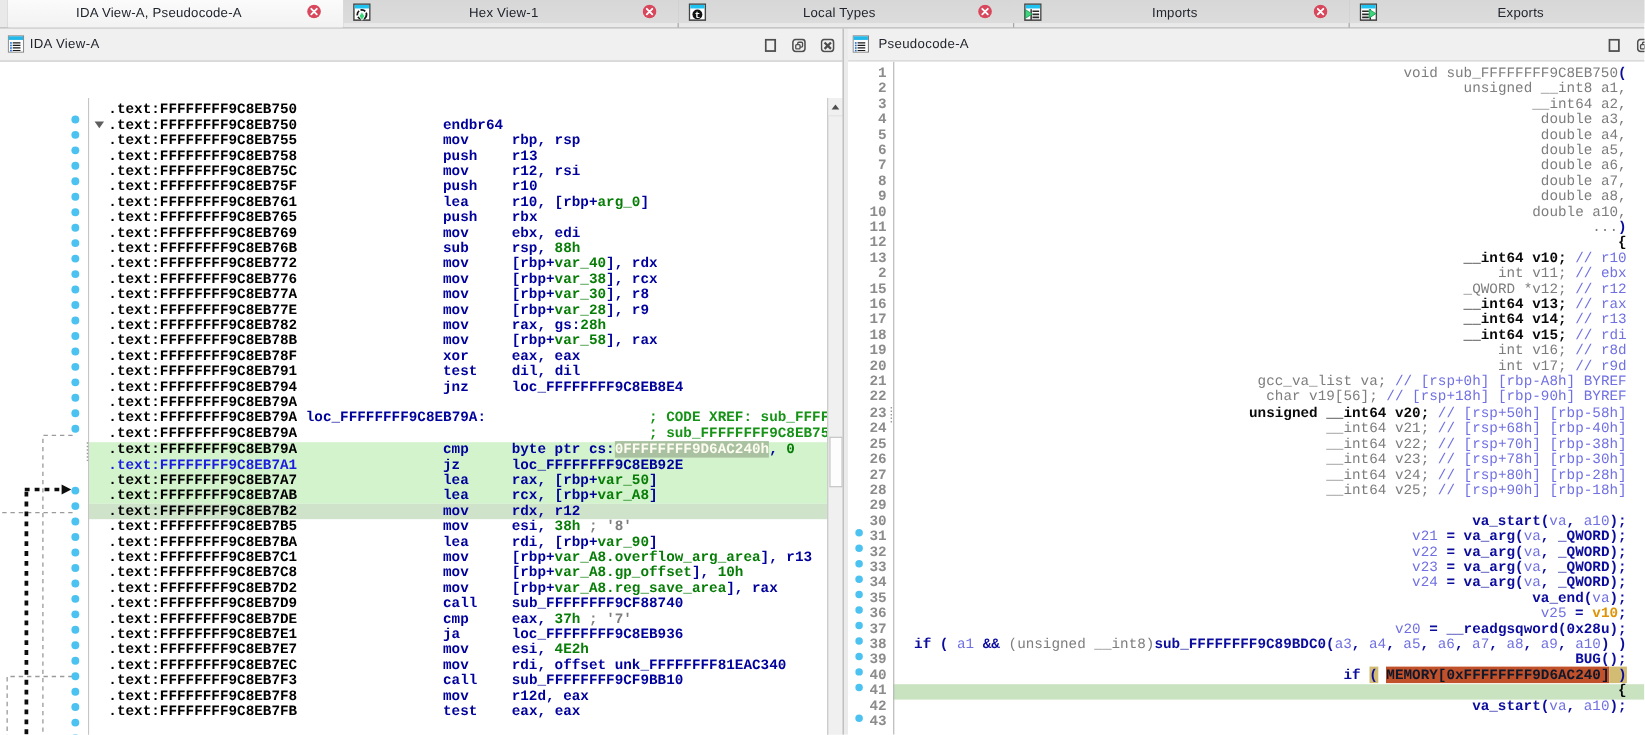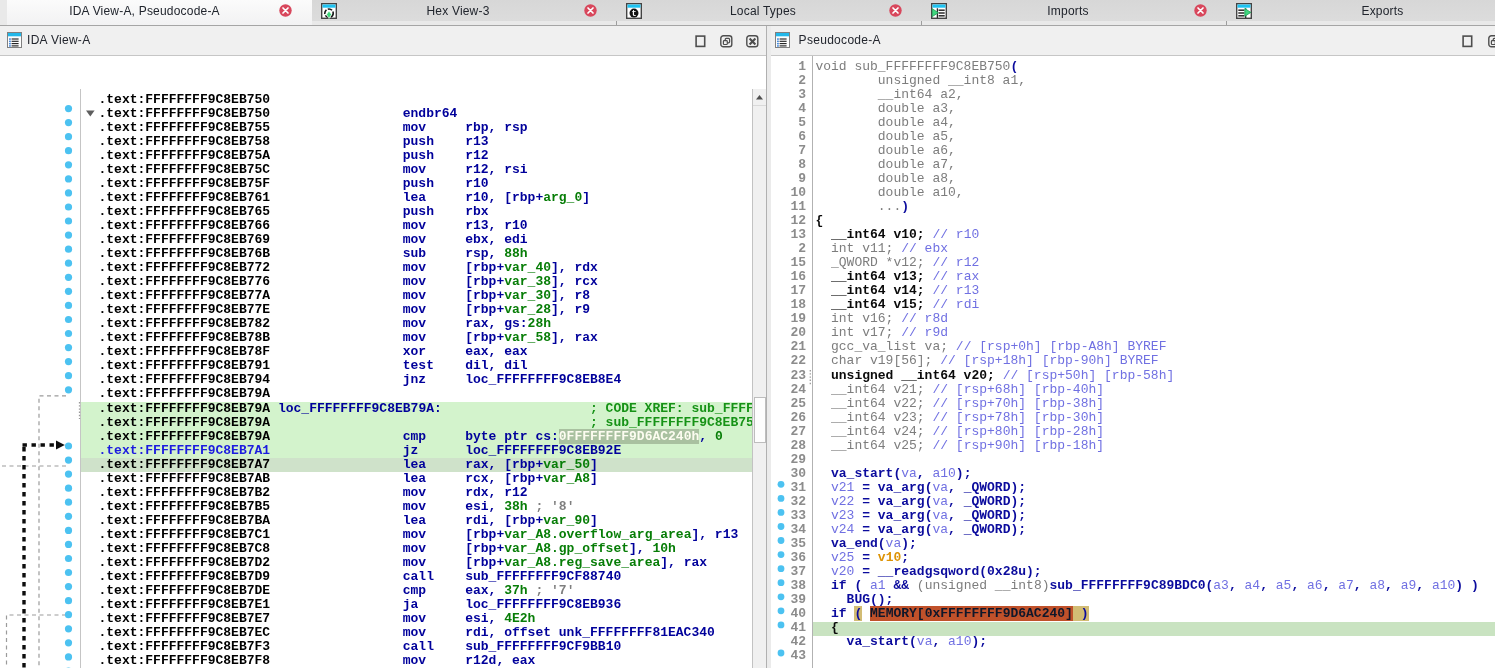--- a/index.html
+++ b/index.html
@@ -35,21 +35,21 @@
 .mintbg { position:absolute; left:81px; width:671px; background:#d3f3cc; }
 .sagebg { position:absolute; left:81px; width:671px; background:#cfe2ca; }
 
 #vscroll { position:absolute; left:752px; top:0; width:14px; height:604px; background:#f0f0f0; border-left:1px solid #c2c2c2; }
 #vthumb { position:absolute; left:1px; top:308px; width:12px; height:46px; background:#fdfdfd; border:1px solid #bdbdbd; }
 #hscroll { position:absolute; left:0; top:604px; width:766px; height:8px; background:#f0f0f0; border-top:1px solid #cdcdcd; }
 
 #pnums { position:absolute; left:0; top:3.5px; width:35px; font:bold 13px/14.06px "Liberation Mono",monospace; color:#8c8c8c; text-align:right; }
 .num { height:14.06px; }
 #numsep { position:absolute; left:40.5px; top:0; width:1px; height:612px; background:#b2b2b2; }
-#pcode { position:absolute; left:44.4px; top:3.5px; font:13px/14.06px "Liberation Mono",monospace; color:#000; }
+#pcode { position:absolute; left:44.4px; top:3.5px; font:13px/14.06px "Liberation Mono",monospace; color:#000;text-align:right; }
 .pl { height:14.06px; white-space:pre; }
 .pw { color:#7070e2; }
 .gr { color:#7d7d7d; }
 .bk { color:#0a0a0a; }
 .pn { color:#0b0b9d; }
 .or { color:#de9406; }
 .kh { background:#d2bc74; }
 .mem { background:#c0512a; color:#0f172a; }
 .grow { position:relative; }
 #row41bg { position:absolute; left:41px; top:565.90px; width:683px; height:14.06px; background:#c9e3c1; }
@@ -70,21 +70,21 @@
 <path d="M4 4 L9 9 M9 4 L4 9" stroke="#fff" stroke-width="1.7" stroke-linecap="round"></path>
         </svg>
       </div>
 <div class="tab" style="left:312px">
         <span class="tabicon"><svg width="16" height="16" viewBox="0 0 16 16" style="position:absolute;left:0px;top:0px">
 <rect x="0.7" y="0.7" width="14.6" height="14.6" fill="#fff" stroke="#444" stroke-width="1.4"></rect>
 <rect x="1.5" y="1.5" width="13" height="3.2" fill="#1ec3f2"></rect>
             <circle cx="8" cy="10.2" r="4.2" fill="none" stroke="#141414" stroke-width="1.6" stroke-dasharray="4.6 1.4"></circle>
 <path d="M8 7.7 L10.5 11.6 L8 15.5 L5.5 11.6 Z" fill="#3bd678" stroke="#ffffff" stroke-width="0.7"></path>
           </svg></span>
-        <span class="tlabel">Hex View-3</span>
+        <span class="tlabel">Hex View-1</span>
         <svg class="closex" width="13" height="13" viewBox="0 0 13 13">
 <circle cx="6.5" cy="6.5" r="6.2" fill="#d8475c"></circle>
 <path d="M4 4 L9 9 M9 4 L4 9" stroke="#fff" stroke-width="1.7" stroke-linecap="round"></path>
         </svg>
       </div>
 <div class="tab" style="left:617px">
         <span class="tabicon"><svg width="16" height="16" viewBox="0 0 16 16" style="position:absolute;left:0px;top:0px">
 <rect x="0.7" y="0.7" width="14.6" height="14.6" fill="#fff" stroke="#444" stroke-width="1.4"></rect>
 <rect x="1.5" y="1.5" width="13" height="3.2" fill="#1ec3f2"></rect>
             <circle cx="8" cy="10.1" r="4.5" fill="#131313"></circle>
@@ -190,26 +190,24 @@
   <div id="lcontent">
     <div class="mintbg" style="top:312.82px; height:56.24px"></div>
     <div class="sagebg" style="top:369.06px; height:14.06px"></div>
     <div id="codeborder"></div>
     <div id="lcodeclip">
         <div id="lcode">
 <div class="ln"><b class="ab">.text:FFFFFFFF9C8EB750</b></div>
           <div class="ln"><b class="ab">.text:FFFFFFFF9C8EB750</b>                 <b class="nv">endbr64</b> </div>
           <div class="ln"><b class="ab">.text:FFFFFFFF9C8EB755</b>                 <b class="nv">mov</b>     <b class="nv">rbp, rsp</b></div>
           <div class="ln"><b class="ab">.text:FFFFFFFF9C8EB758</b>                 <b class="nv">push</b>    <b class="nv">r13</b></div>
-          <div class="ln"><b class="ab">.text:FFFFFFFF9C8EB75A</b>                 <b class="nv">push</b>    <b class="nv">r12</b></div>
           <div class="ln"><b class="ab">.text:FFFFFFFF9C8EB75C</b>                 <b class="nv">mov</b>     <b class="nv">r12, rsi</b></div>
           <div class="ln"><b class="ab">.text:FFFFFFFF9C8EB75F</b>                 <b class="nv">push</b>    <b class="nv">r10</b></div>
           <div class="ln"><b class="ab">.text:FFFFFFFF9C8EB761</b>                 <b class="nv">lea</b>     <b class="nv">r10, [rbp+</b><b class="gn">arg_0</b><b class="nv">]</b></div>
           <div class="ln"><b class="ab">.text:FFFFFFFF9C8EB765</b>                 <b class="nv">push</b>    <b class="nv">rbx</b></div>
-          <div class="ln"><b class="ab">.text:FFFFFFFF9C8EB766</b>                 <b class="nv">mov</b>     <b class="nv">r13, r10</b></div>
           <div class="ln"><b class="ab">.text:FFFFFFFF9C8EB769</b>                 <b class="nv">mov</b>     <b class="nv">ebx, edi</b></div>
           <div class="ln"><b class="ab">.text:FFFFFFFF9C8EB76B</b>                 <b class="nv">sub</b>     <b class="nv">rsp, </b><b class="gn">88h</b></div>
           <div class="ln"><b class="ab">.text:FFFFFFFF9C8EB772</b>                 <b class="nv">mov</b>     <b class="nv">[rbp+</b><b class="gn">var_40</b><b class="nv">], rdx</b></div>
           <div class="ln"><b class="ab">.text:FFFFFFFF9C8EB776</b>                 <b class="nv">mov</b>     <b class="nv">[rbp+</b><b class="gn">var_38</b><b class="nv">], rcx</b></div>
           <div class="ln"><b class="ab">.text:FFFFFFFF9C8EB77A</b>                 <b class="nv">mov</b>     <b class="nv">[rbp+</b><b class="gn">var_30</b><b class="nv">], r8</b></div>
           <div class="ln"><b class="ab">.text:FFFFFFFF9C8EB77E</b>                 <b class="nv">mov</b>     <b class="nv">[rbp+</b><b class="gn">var_28</b><b class="nv">], r9</b></div>
           <div class="ln"><b class="ab">.text:FFFFFFFF9C8EB782</b>                 <b class="nv">mov</b>     <b class="nv">rax, gs:</b><b class="gn">28h</b></div>
           <div class="ln"><b class="ab">.text:FFFFFFFF9C8EB78B</b>                 <b class="nv">mov</b>     <b class="nv">[rbp+</b><b class="gn">var_58</b><b class="nv">], rax</b></div>
           <div class="ln"><b class="ab">.text:FFFFFFFF9C8EB78F</b>                 <b class="nv">xor</b>     <b class="nv">eax, eax</b></div>
           <div class="ln"><b class="ab">.text:FFFFFFFF9C8EB791</b>                 <b class="nv">test</b>    <b class="nv">dil, dil</b></div>

